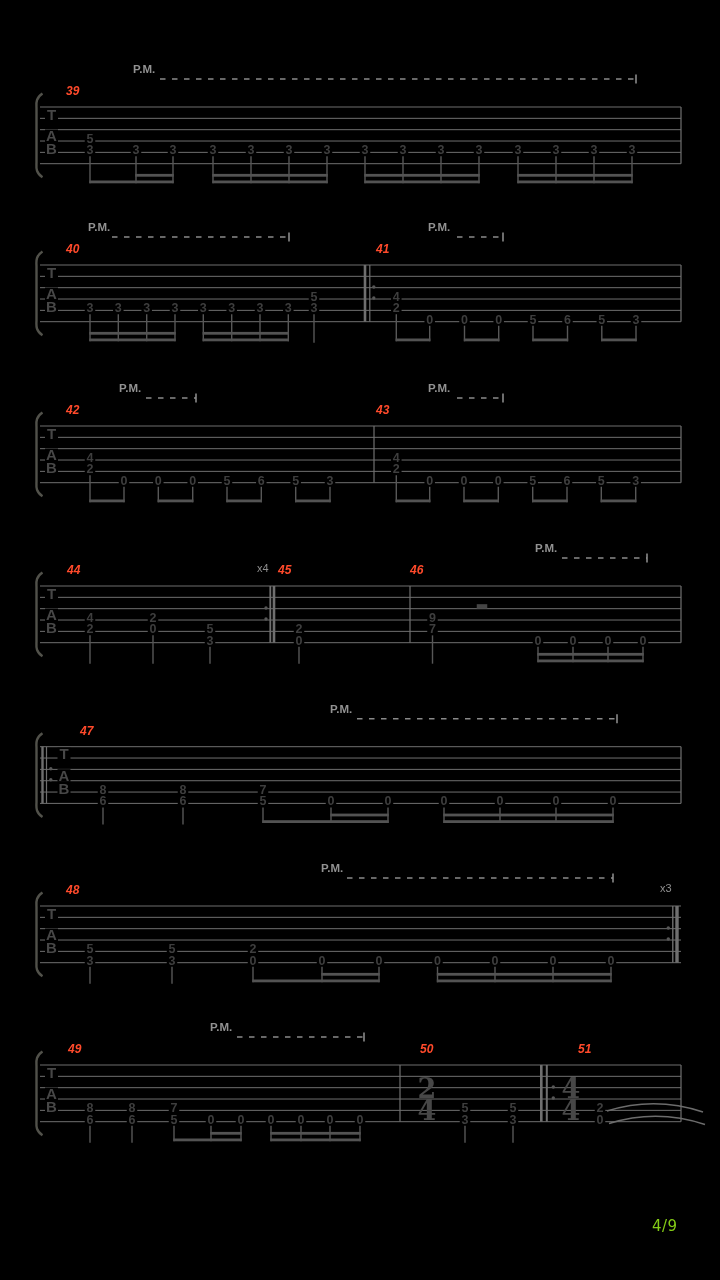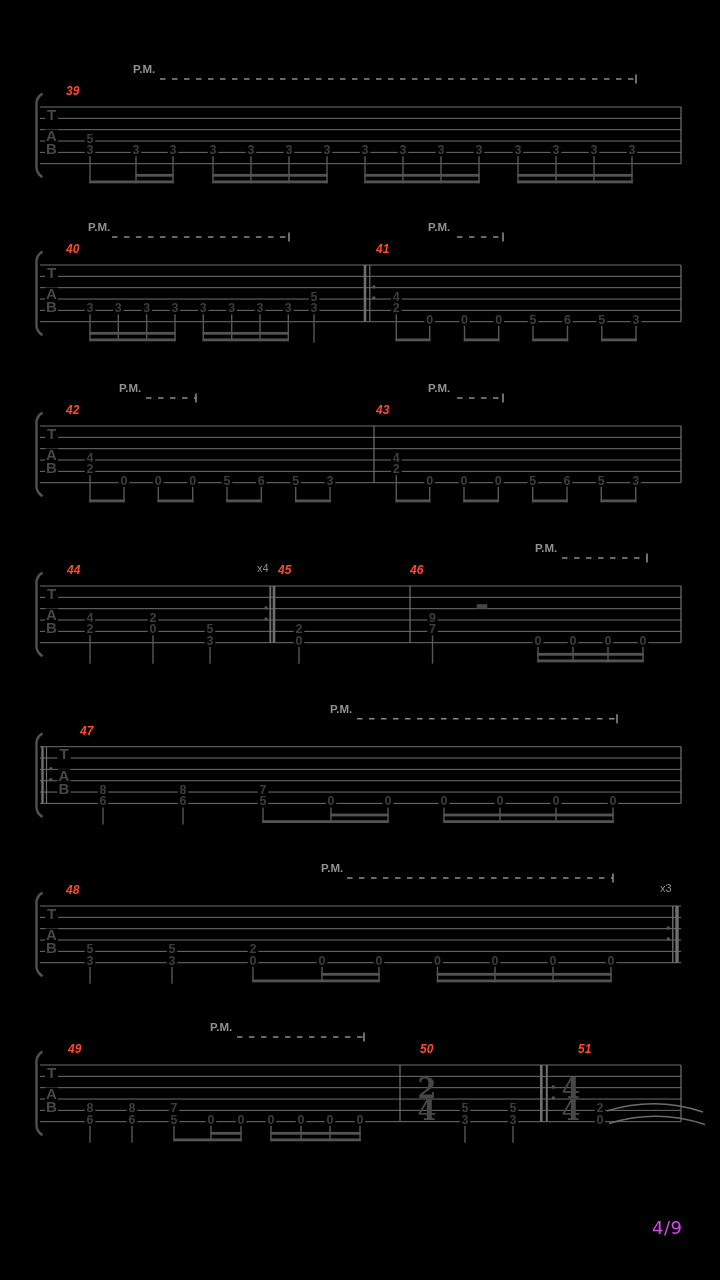--- a/index.html
+++ b/index.html
@@ -1,20 +1,20 @@
 <!DOCTYPE html>
 <html><head>
 <meta charset="utf-8">
 <style>
   html,body{margin:0;padding:0;background:#000;}
   .page{position:relative;width:720px;height:1280px;background:#000;overflow:hidden;
         font-family:"Liberation Sans",sans-serif;}
   #score{position:absolute;left:0;top:0;}
-  .pagenum{position:absolute;left:652px;top:1217px;font-size:18px;letter-spacing:.5px;
-           color:#d946ef;font-family:"DejaVu Sans",sans-serif;}
+  .pagenum{position:absolute;left:652px;top:1217px;font-size:15px;letter-spacing:.5px;
+           color:#84cc16;font-family:"DejaVu Sans",sans-serif;}
   text{font-family:"Liberation Sans",sans-serif;}
   .fret{font-size:12.5px;font-weight:bold;fill:#3e3e3e;}
   .clef{font-size:15px;font-weight:bold;fill:#474747;}
   .mnum{font-size:12px;font-weight:bold;font-style:italic;fill:#ff4a2b;}
   .rlab{font-size:11px;fill:#8f8f8f;}
   .pmtxt{font-size:11.5px;font-weight:bold;fill:#929292;}
   .tsig{font-family:"DejaVu Serif",serif;font-size:27px;font-weight:bold;fill:#474747;}
 </style>
 </head>
 <body>

